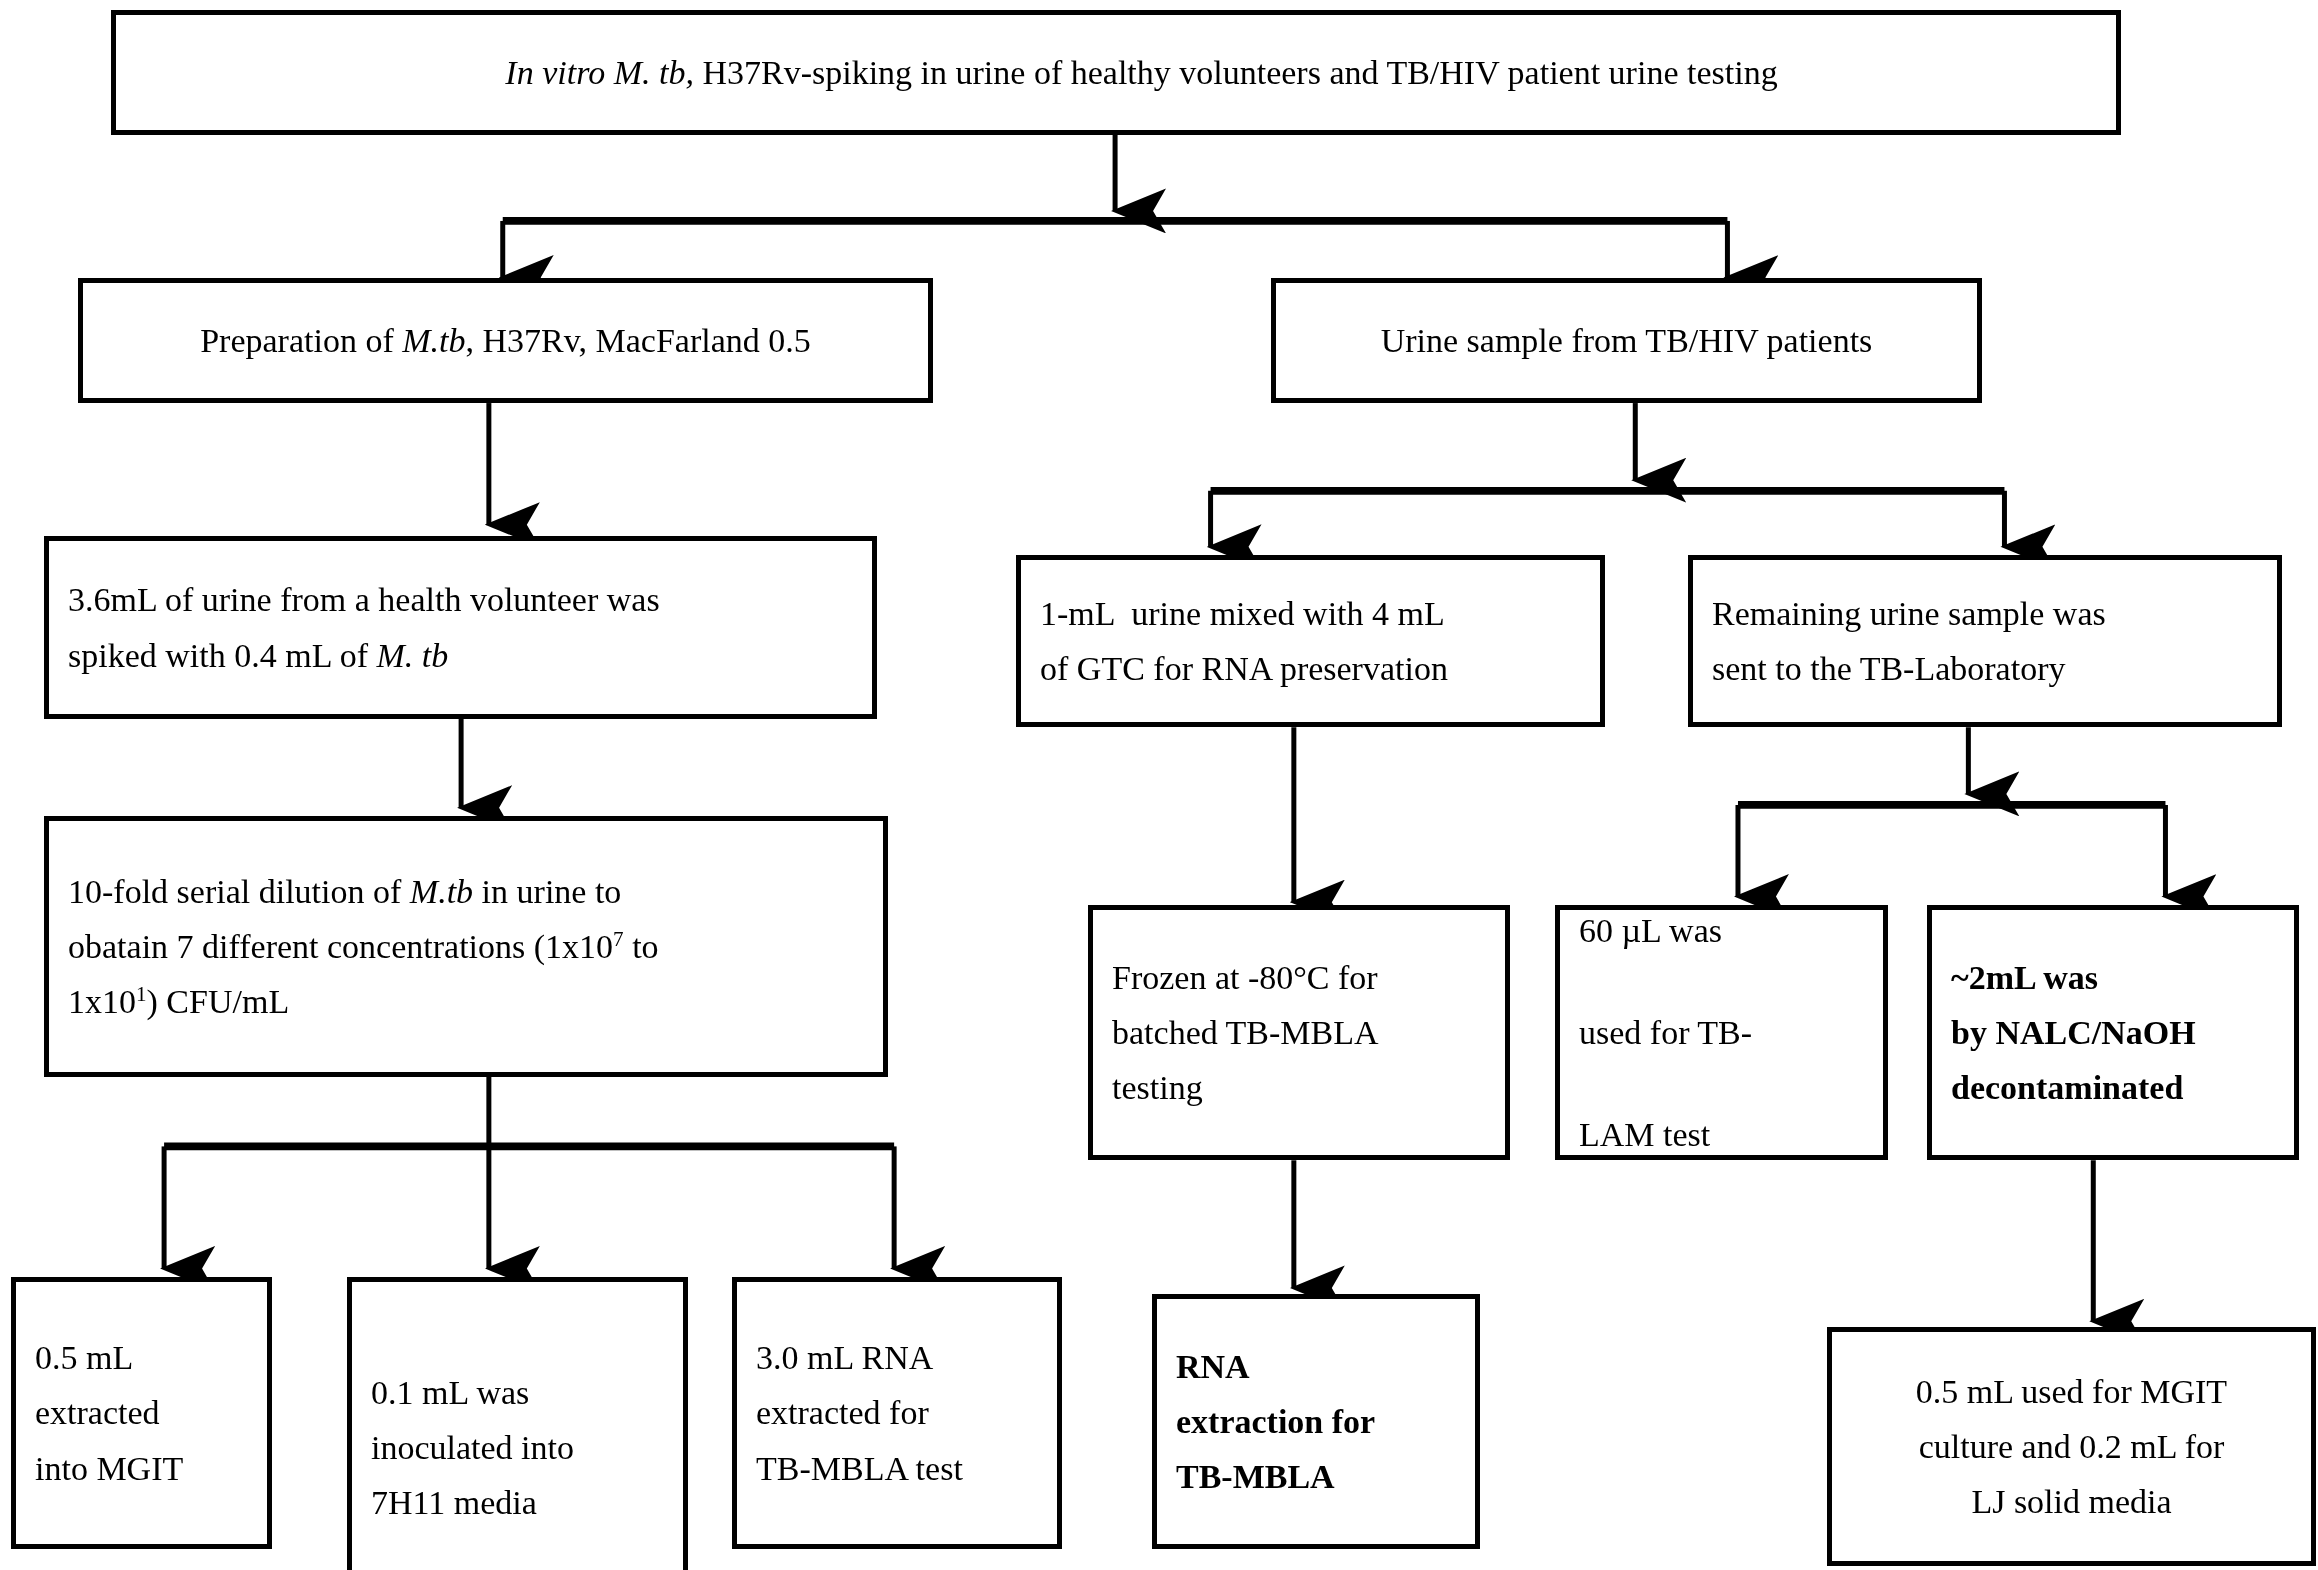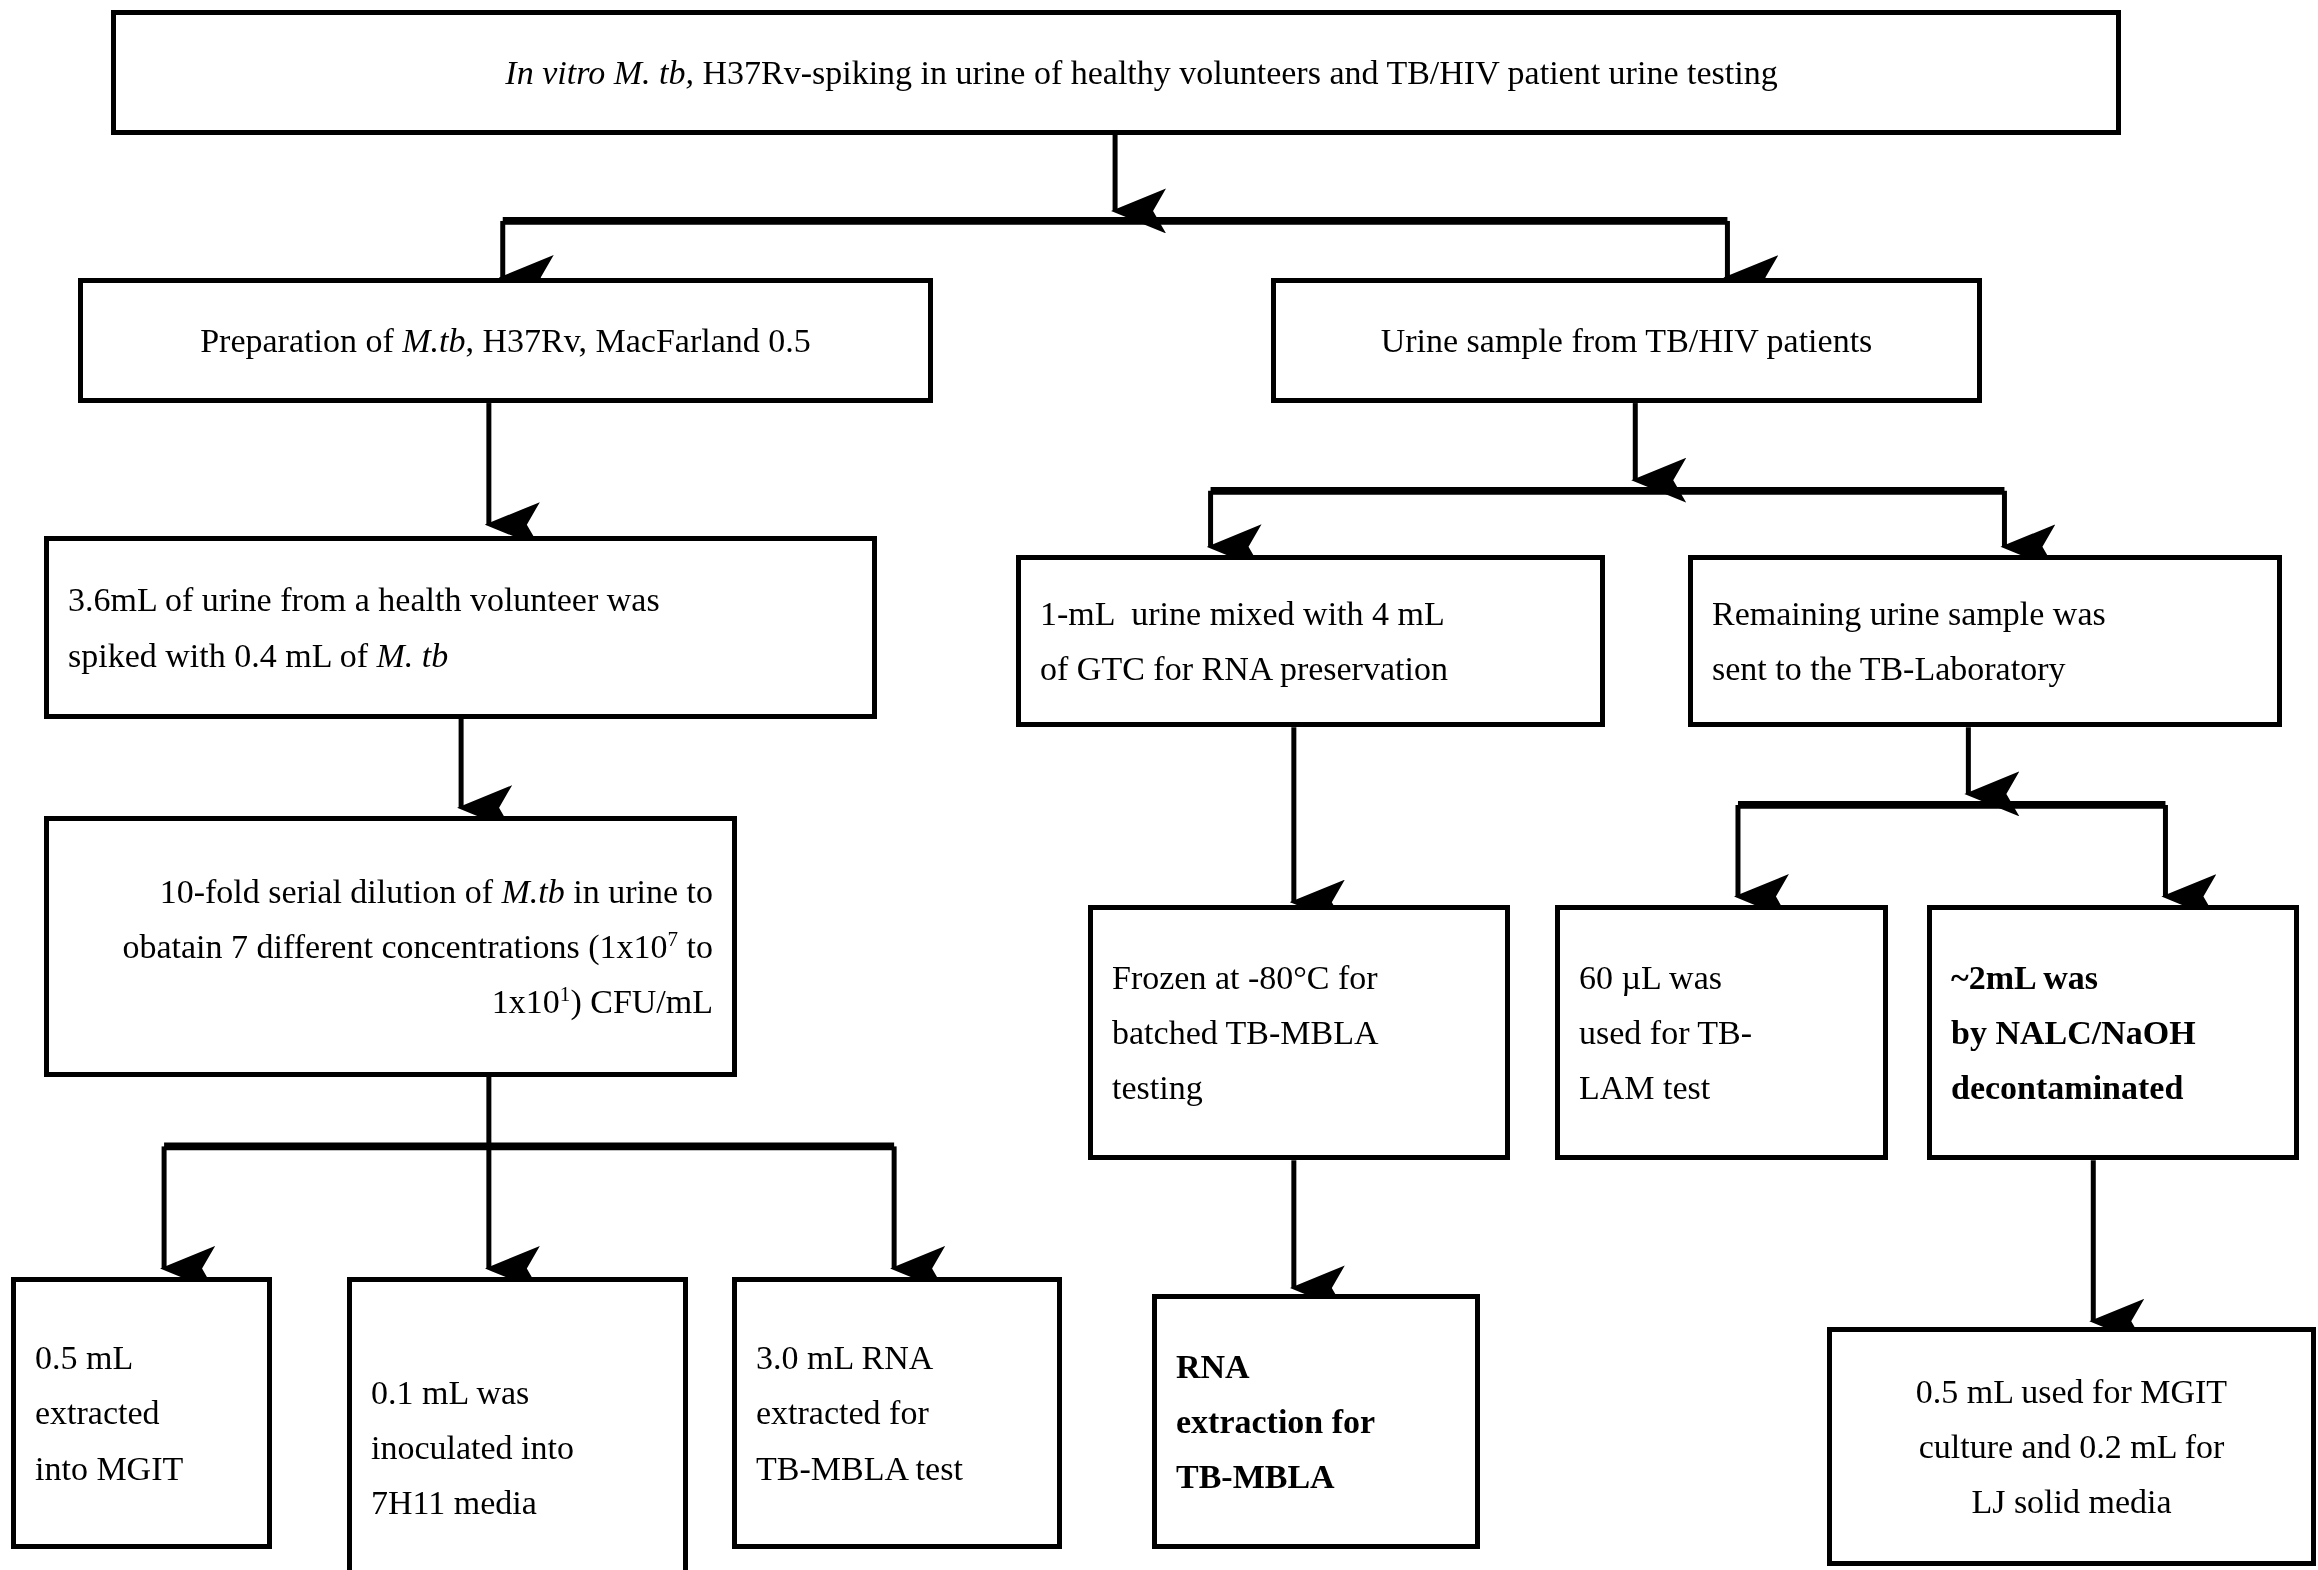--- a/index.html
+++ b/index.html
@@ -115,33 +115,33 @@
   <div class="node align-left" style="left:1016px; top:555px; width:589px; height:172px;">
     <span class="node-text">1-mL  urine mixed with 4 mL</span>
     <span class="node-text">of GTC for RNA preservation</span>
   </div>
 
   <div class="node align-left" style="left:1688px; top:555px; width:594px; height:172px;">
     <span class="node-text">Remaining urine sample was</span>
     <span class="node-text">sent to the TB-Laboratory</span>
   </div>
 
-  <div class="node align-left" style="left:44px; top:816px; width:693px; height:261px;align-items:flex-end;">
+  <div class="node align-left" style="left:44px; top:816px; width:844px; height:261px;">
     <span class="node-text">10-fold serial dilution of <span class="ital">M.tb</span> in urine to</span>
     <span class="node-text">obatain 7 different concentrations (1x10<sup>7</sup> to</span>
     <span class="node-text">1x10<sup>1</sup>) CFU/mL</span>
   </div>
 
   <div class="node align-left" style="left:1088px; top:905px; width:422px; height:255px;">
     <span class="node-text">Frozen at -80°C for</span>
     <span class="node-text">batched TB-MBLA</span>
     <span class="node-text">testing</span>
   </div>
 
-  <div class="node align-left" style="left:1555px; top:905px; width:333px; height:255px;">
+  <div class="node align-left" style="left:1555px; top:905px; width:333px; height:255px;gap:47px;">
     <span class="node-text">60 µL was</span>
     <span class="node-text">used for TB-</span>
     <span class="node-text">LAM test</span>
   </div>
 
   <div class="node align-left" style="left:1927px; top:905px; width:372px; height:255px;font-weight:bold;">
     <span class="node-text">~2mL was</span>
     <span class="node-text">by NALC/NaOH</span>
     <span class="node-text">decontaminated</span>
   </div>

